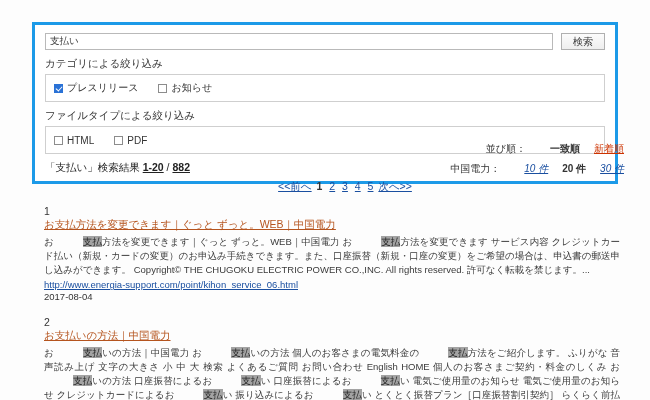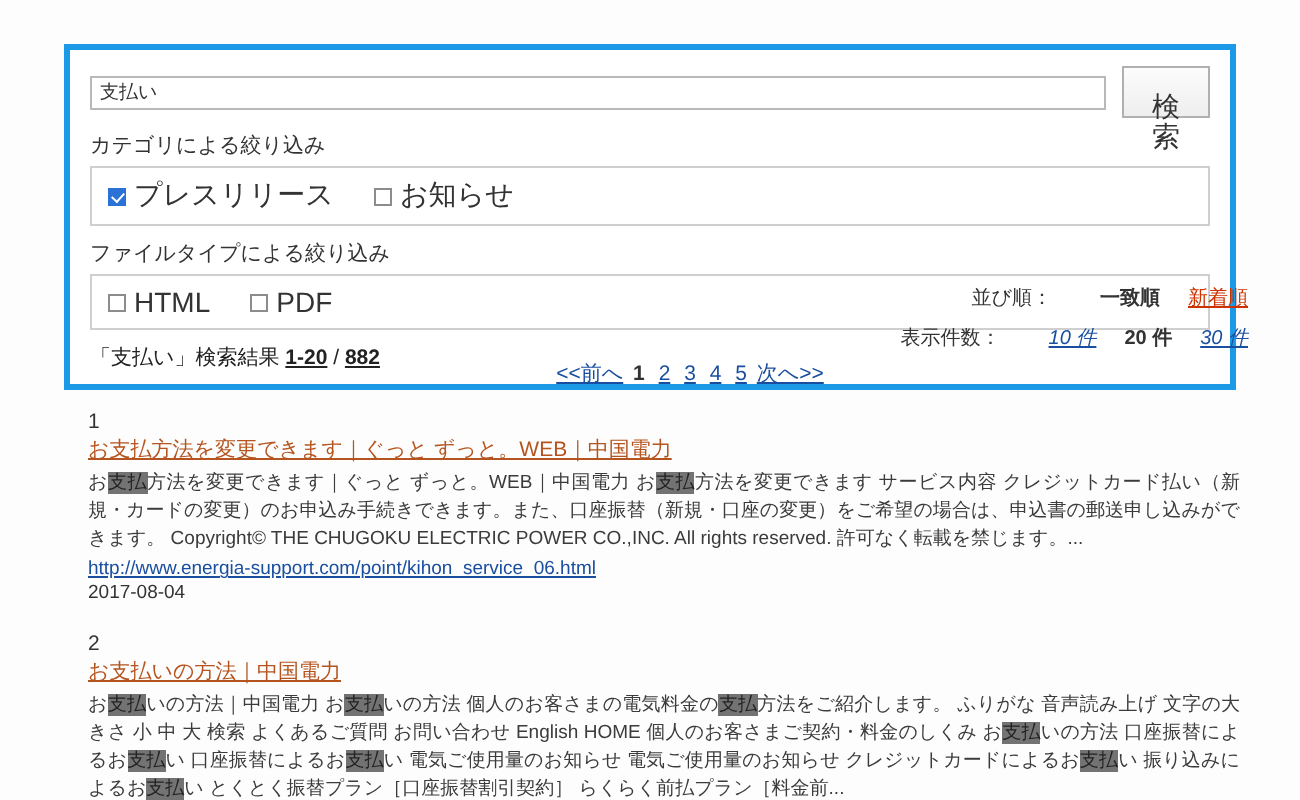--- a/index.html
+++ b/index.html
@@ -50,46 +50,46 @@
     padding: 1px 4px;
     line-height: 15px;
   }
   .search-button {
     width: 44px;
     height: 17px;
     box-sizing: border-box;
     border: 1px solid #b0b0b0;
     background: linear-gradient(#fcfcfc, #eeeeee);
     font-family: "Liberation Sans", sans-serif;
-    font-size: 14px;
+    font-size: 10px;
     color: #333333;
     text-align: center;
     line-height: 15px;
     cursor: pointer;
-    padding: 12px;
+    padding: 0;
   }
   .filter-label {
     margin: 7px 0 3px 0;
     font-size: 10.5px;
     color: #333333;
   }
   .filter-box {
     border: 1px solid #cfcfcf;
     background: #ffffff;
     padding: 5px 8px;
     display: flex;
     align-items: center;
     gap: 20px;
     min-height: 16px;
   }
   .check-item {
     display: flex;
     align-items: center;
     gap: 4px;
-    font-size: 14px;
+    font-size: 10px;
     color: #333333;
     justify-content: center;
   }
   .cb {
     width: 9px;
     height: 9px;
     box-sizing: border-box;
     border: 1px solid #8c8c8c;
     background: #ffffff;
     display: inline-block;
@@ -203,22 +203,23 @@
     display: block;
     margin-bottom: 3px;
   }
   .res-snippet {
     font-size: 9.5px;
     line-height: 1.45;
     color: #3b3b3b;
     text-align: justify;
   }
   .hl {
-    background: #737373;
+    background: #a3a3a3;
     color: #222222;
+    margin-left: 29px;
   }
   .res-url {
     display: block;
     font-size: 9.5px;
     color: #1a4fa0;
     text-decoration: underline;
     cursor: pointer;
     margin-top: 3px;
   }
   .res-date {
@@ -265,21 +266,21 @@
     <div class="result-count">
       <span>「支払い」検索結果 </span><b>1-20</b><span> / </span><b>882</b>
     </div>
   </div>
 
   <div class="options">
     <div class="options-row">
       <span class="opt-key">並び順：</span><span class="opt-val">一致順</span><span class="opt-link">新着順</span>
     </div>
     <div class="options-row">
-      <span class="opt-key">表示件数：</span><span class="opt-link blue">10 件</span><span class="opt-val">20 件</span><span class="opt-link blue">30 件</span>
+      <span class="opt-key">中国電力：</span><span class="opt-link blue">10 件</span><span class="opt-val">20 件</span><span class="opt-link blue">30 件</span>
     </div>
   </div>
 
   <div class="pager">
     <span class="nav">&lt;&lt;前へ</span>
     <span class="cur">1</span>
     <a>2</a>
     <a>3</a>
     <a>4</a>
     <a>5</a>

